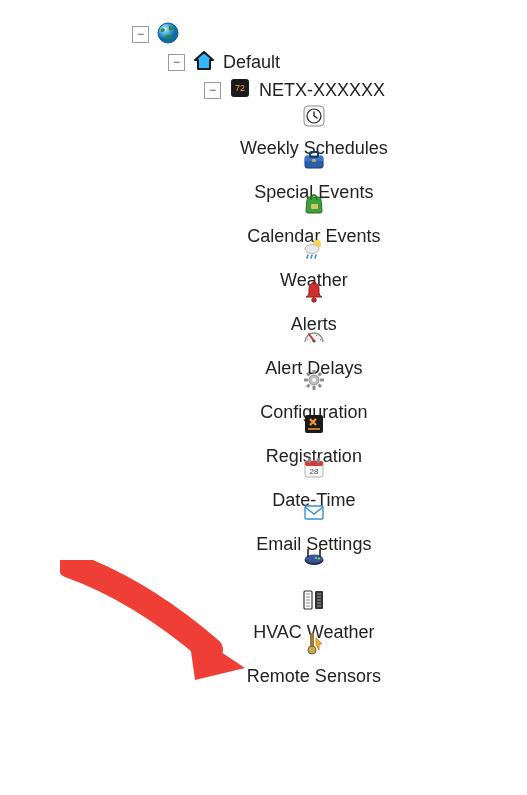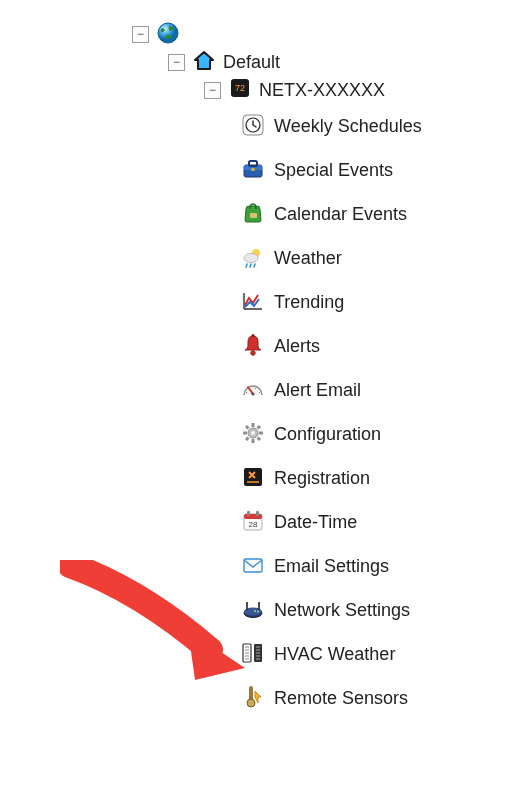--- a/index.html
+++ b/index.html
@@ -1,21 +1,21 @@
 <!DOCTYPE html>
 <html><head>
   <meta charset="utf-8">
   <style>
     body { margin: 0; font-family: "Segoe UI", "Lucida Grande", Verdana, Arial, sans-serif; font-size: 18px; color: #333; position: relative; width: 527px; height: 795px; }
     .tree { position: absolute; left: 132px; top: 20px; }
     .node { display: flex; align-items: center; gap: 6px; height: 28px; white-space: nowrap; }
     .node.lvl0 { margin-left: 0; }
     .node.lvl1 { margin-left: 36px; }
     .node.lvl2 { margin-left: 72px; }
-    .leaf-row { display: flex; align-items: center; gap: 8px; height: 44px; margin-left: 108px; }
+    .leaf-row { display: flex; align-items: center; gap: 8px; height: 44px; margin-left: 108px; flex-direction: column; }
     .toggle { width: 15px; height: 15px; border: 1px solid #9a9a9a; background: #fcfcfc; display: flex; align-items: center; justify-content: center; font-size: 12px; line-height: 1; color: #555; cursor: pointer; }
     .label { color: #222; }
     .icon { width: 26px; height: 26px; display: flex; align-items: flex-start; justify-content: center; flex: 0 0 26px; }
     svg { display: block; }
     .arrow { position: absolute; left: 60px; top: 560px; pointer-events: none; }
   </style>
 </head>
 <body>
 
 <div class="tree">
@@ -87,40 +87,32 @@
         <span class="icon">
           <svg width="24" height="24" viewBox="0 0 24 24">
             <use href="#weather-icon"></use>
           </svg>
         </span>
         <span class="label">Weather</span>
       </div>
       <div class="leaf-row">
         <span class="icon">
           <svg width="24" height="24" viewBox="0 0 24 24">
-            <use href="#trending-icon"></use>
-          </svg>
-        </span>
-        <span class="label">Trending</span>
-      </div>
-      <div class="leaf-row">
-        <span class="icon">
-          <svg width="24" height="24" viewBox="0 0 24 24">
             <use href="#bell-icon"></use>
           </svg>
         </span>
         <span class="label">Alerts</span>
       </div>
       <div class="leaf-row">
         <span class="icon">
           <svg width="24" height="24" viewBox="0 0 24 24">
             <use href="#gauge-icon"></use>
           </svg>
         </span>
-        <span class="label">Alert Email</span>
+        <span class="label">Alert Delays</span>
       </div>
       <div class="leaf-row">
         <span class="icon">
           <svg width="24" height="24" viewBox="0 0 24 24">
             <use href="#gear-icon"></use>
           </svg>
         </span>
         <span class="label">Configuration</span>
       </div>
       <div class="leaf-row">
@@ -146,21 +138,20 @@
           </svg>
         </span>
         <span class="label">Email Settings</span>
       </div>
       <div class="leaf-row">
         <span class="icon">
           <svg width="24" height="24" viewBox="0 0 24 24">
             <use href="#router-icon"></use>
           </svg>
         </span>
-        <span class="label">Network Settings</span>
       </div>
       <div class="leaf-row">
         <span class="icon">
           <svg width="24" height="24" viewBox="0 0 24 24">
             <use href="#hvac-icon"></use>
           </svg>
         </span>
         <span class="label">HVAC Weather</span>
       </div>
       <div class="leaf-row">

